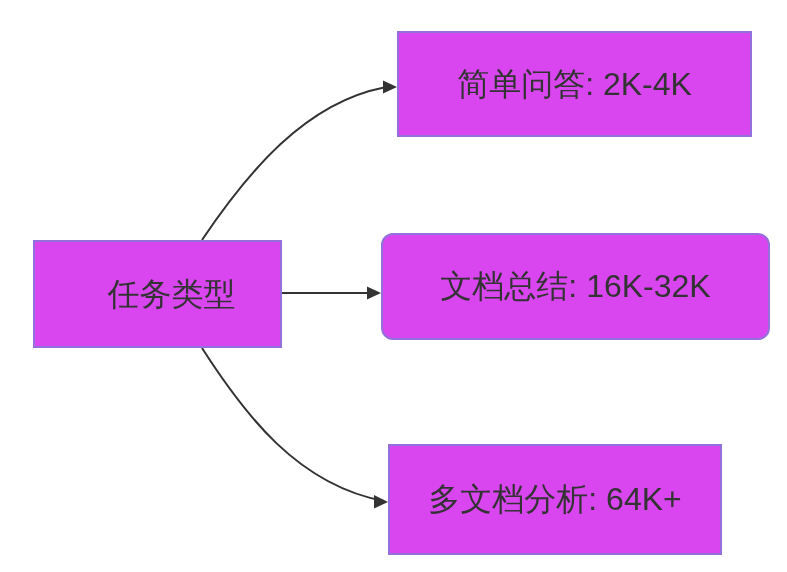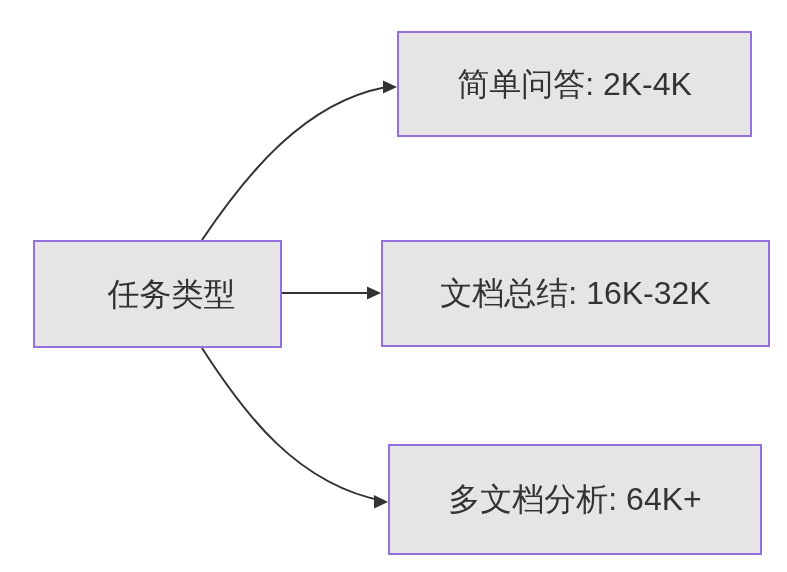--- a/index.html
+++ b/index.html
@@ -27,35 +27,35 @@
     stroke: #333333;
     stroke-width: 2;
   }
   .edges polygon {
     fill: #333333;
     stroke: none;
   }
   .node {
     position: absolute;
     box-sizing: border-box;
-    background: #e5e5e5;
+    background: #d946ef;
     border: 2px solid #9370DB;
     display: flex;
     align-items: center;
     justify-content: center;
     color: #333333;
     font-size: 32px;
     line-height: 1.2;
     text-align: center;
     white-space: nowrap;
   }
   .n-root { left: 33px;  top: 240px; width: 249px; height: 108px; padding-left: 28px; }
   .n-1    { left: 397px; top: 31px;  width: 355px; height: 106px; }
-  .n-2    { left: 381px; top: 240px; width: 389px; height: 107px; }
-  .n-3    { left: 388px; top: 444px; width: 374px; height: 111px; }
+  .n-2    { left: 381px; top: 233px; width: 389px; height: 107px; border-radius: 12px; }
+  .n-3    { left: 388px; top: 444px; width: 334px; height: 111px; }
 </style>
 </head>
 <body>
 
 <div class="canvas">
 
   <svg class="edges" viewBox="0 0 787 572" xmlns="http://www.w3.org/2000/svg">
 
     <g>
       <path d="M 202 240 C 248 172, 305 103, 384 87.5"></path>

